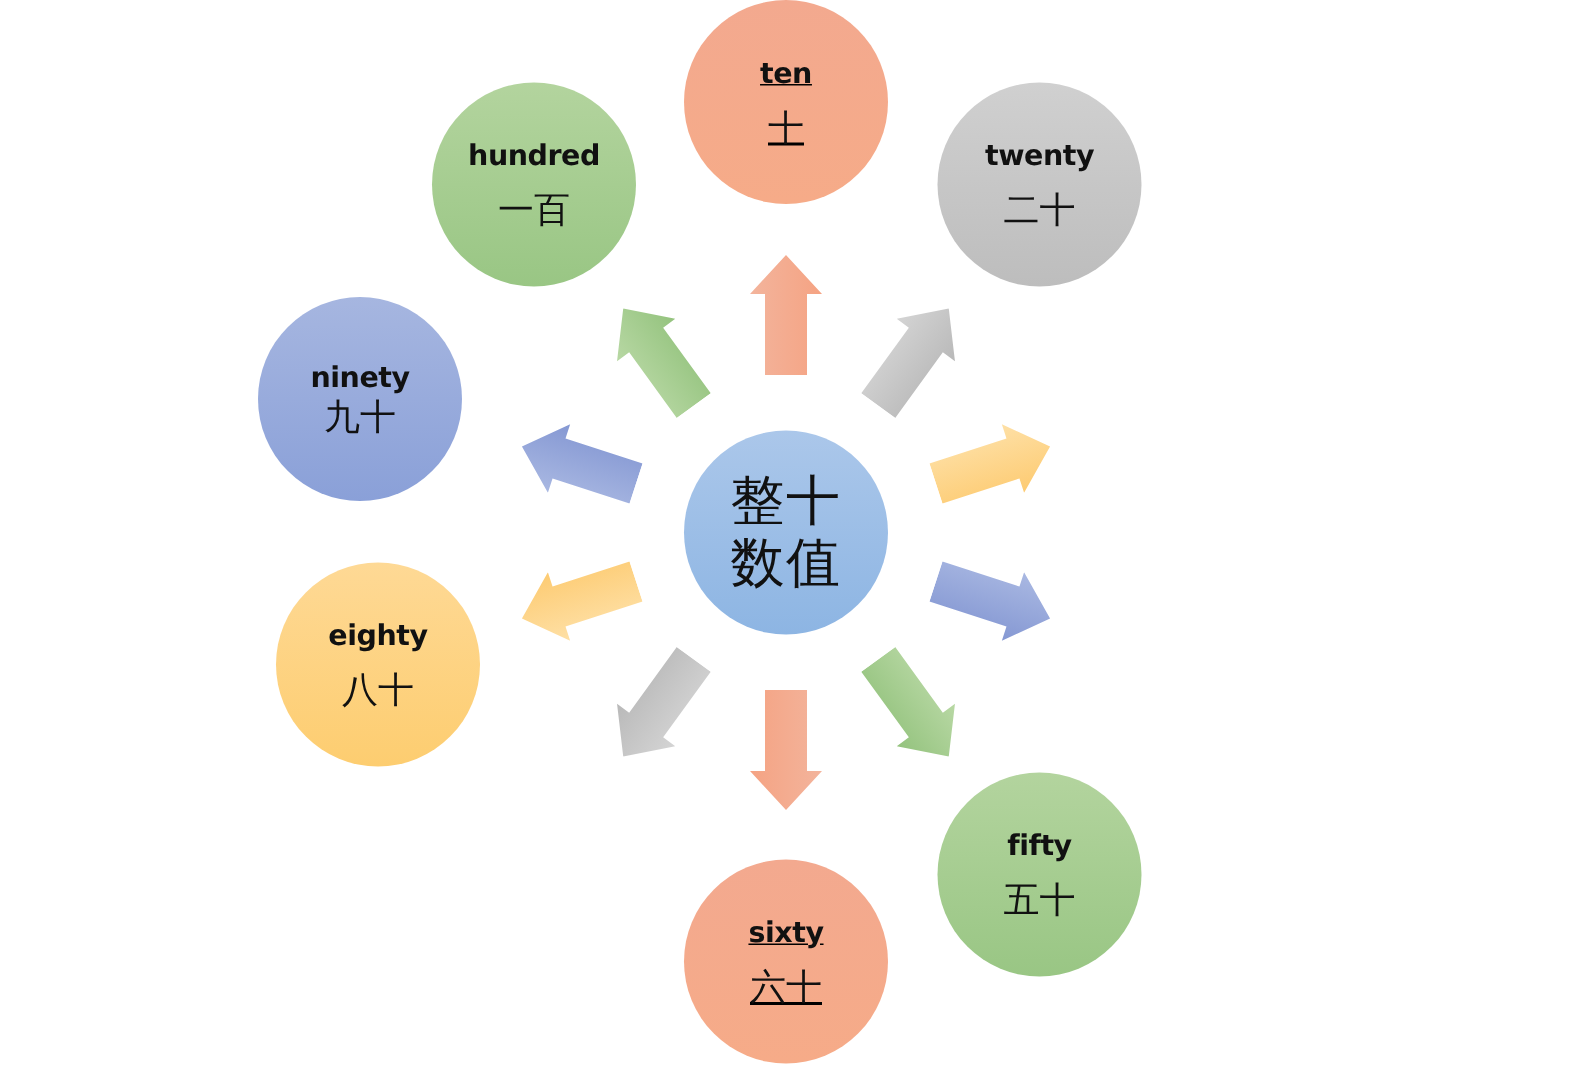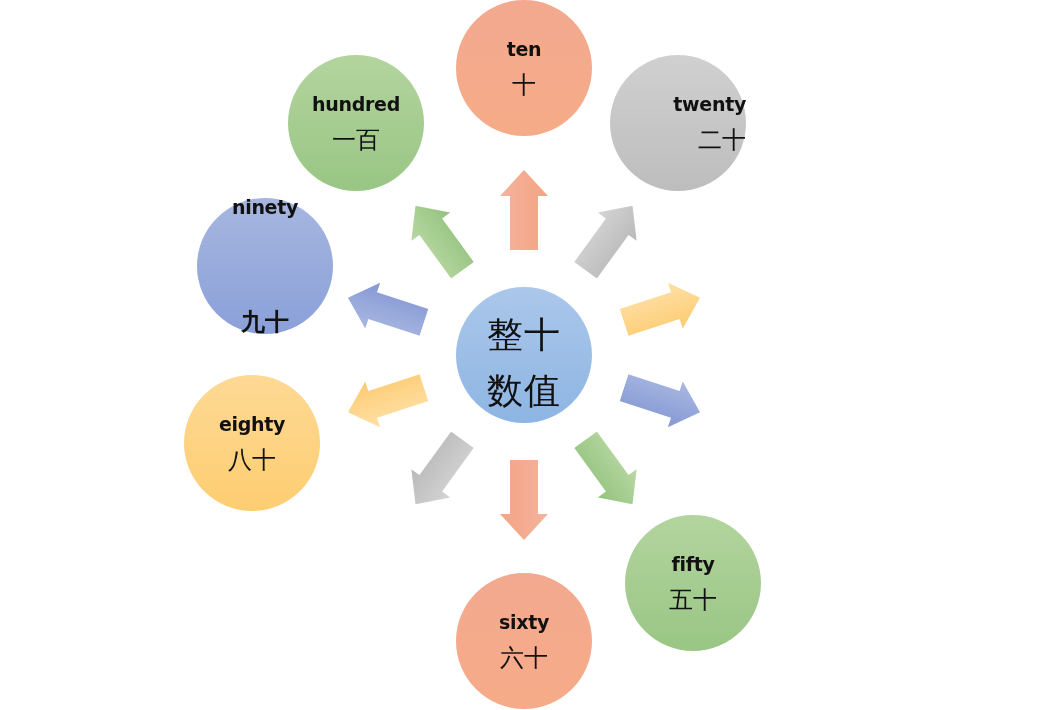--- a/index.html
+++ b/index.html
@@ -11,26 +11,26 @@
     box-sizing: border-box;
   }
   .node .en {
     font-family: "DejaVu Sans", sans-serif; font-weight: bold; font-size: 19px;
     color: #111; line-height: 1; letter-spacing: -0.3px;
   }
   .node .zh {
     font-family: "DejaVu Serif", serif; font-size: 24px; color: #111;
     margin-top: 14px; line-height: 1;
   }
-  .node.tight .zh { margin-top: 4px; font-weight: bold; }
+  .node.tight .zh { margin-top: 4px; }
   .center-node .zh-center {
     font-family: "DejaVu Serif", serif; font-size: 36px; color: #111;
-    line-height: 1.15; text-align: center; letter-spacing: 1px; margin-top: 15px;
+    line-height: 1.15; text-align: center; letter-spacing: 1px;
   }
-  .c-orange { background: linear-gradient(180deg, #f3a98f 0%, #f6ab88 100%); }
+  .c-orange { background: linear-gradient(180deg, #f3a98f 0%, #f6ab88 100%); text-decoration: underline; }
   .c-gray   { background: linear-gradient(180deg, #d0d0d0 0%, #bdbdbd 100%); }
   .c-yellow { background: linear-gradient(180deg, #fed995 0%, #fdcd70 100%); }
   .c-blue   { background: linear-gradient(180deg, #a6b6e0 0%, #8aa0d8 100%); }
   .c-green  { background: linear-gradient(180deg, #b3d49e 0%, #99c684 100%); }
   .c-center { background: linear-gradient(180deg, #abc7ea 0%, #8db5e3 100%); }
   .arrow { position: absolute; width: 80px; height: 48px; transform-origin: 50% 50%; }
   .arrow svg { display: block; width: 80px; height: 48px; }
 </style>
 </head>
 <body>
@@ -152,37 +152,37 @@
 
   <div class="node center-node c-center" id="center-node" style="left: 456px; top: 287px;">
     <div class="zh-center">整十</div>
     <div class="zh-center">数值</div>
   </div>
 
   <div class="node c-orange" style="left: 456px; top: 0px;">
     <span class="en">ten</span>
     <span class="zh">十</span>
   </div>
-  <div class="node c-gray" style="left: 610px; top: 55px; align-items: flex-end;">
+  <div class="node c-gray" style="left: 625px; top: 55px;">
     <span class="en">twenty</span>
     <span class="zh">二十</span>
   </div>
   <div class="node c-green" style="left: 625px; top: 515px;">
     <span class="en">fifty</span>
     <span class="zh">五十</span>
   </div>
   <div class="node c-orange" style="left: 456px; top: 573px;">
     <span class="en">sixty</span>
     <span class="zh">六十</span>
   </div>
   <div class="node c-yellow" style="left: 184px; top: 375px;">
     <span class="en">eighty</span>
     <span class="zh">八十</span>
   </div>
-  <div class="node c-blue tight" style="left: 197px; top: 198px; justify-content: space-between;">
+  <div class="node c-blue tight" style="left: 172px; top: 198px;">
     <span class="en">ninety</span>
     <span class="zh">九十</span>
   </div>
   <div class="node c-green" style="left: 288px; top: 55px;">
     <span class="en">hundred</span>
     <span class="zh">一百</span>
   </div>
 </div>
 
 </body></html>

